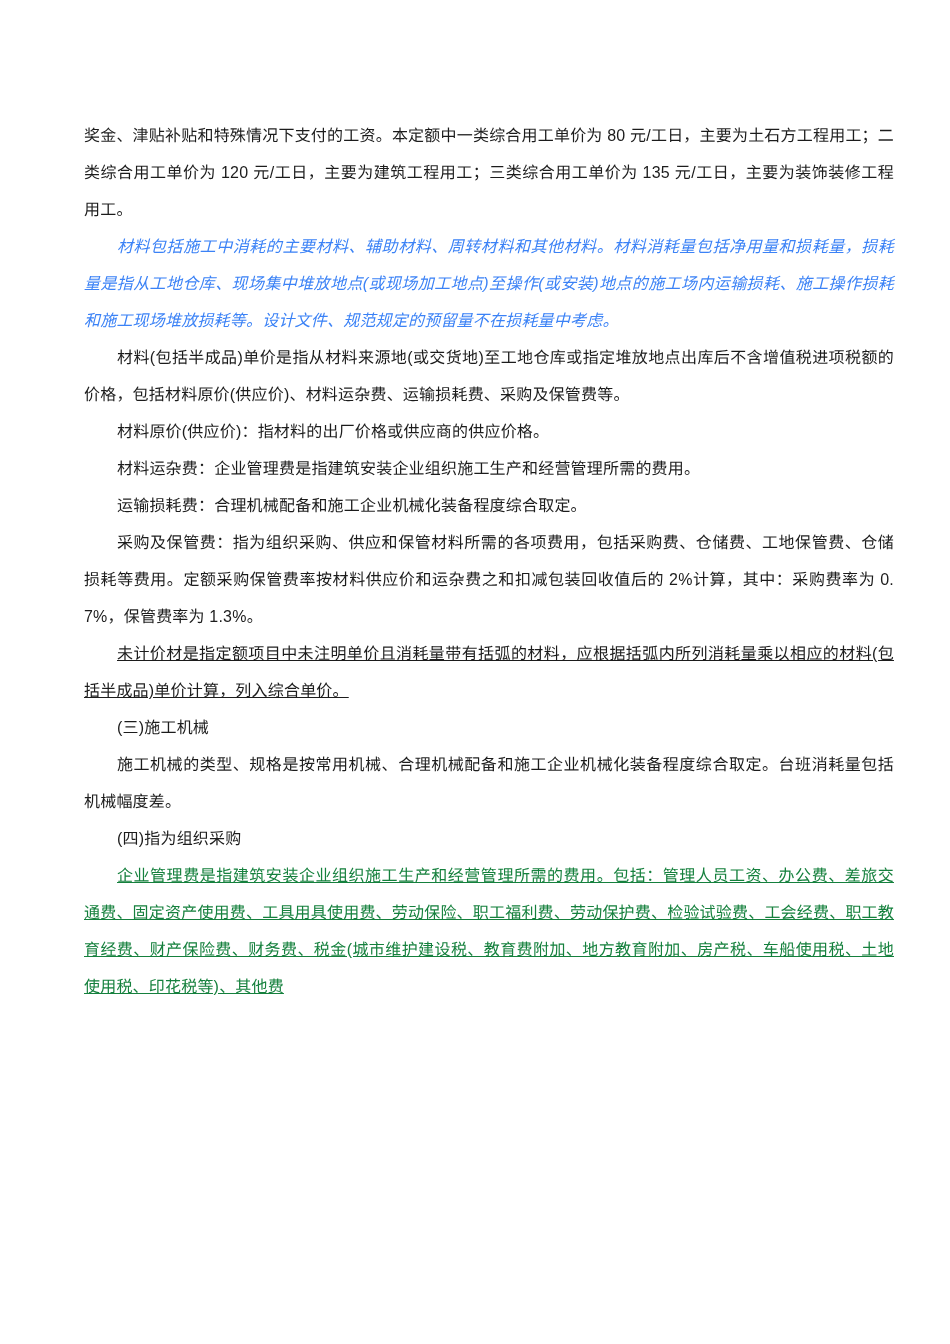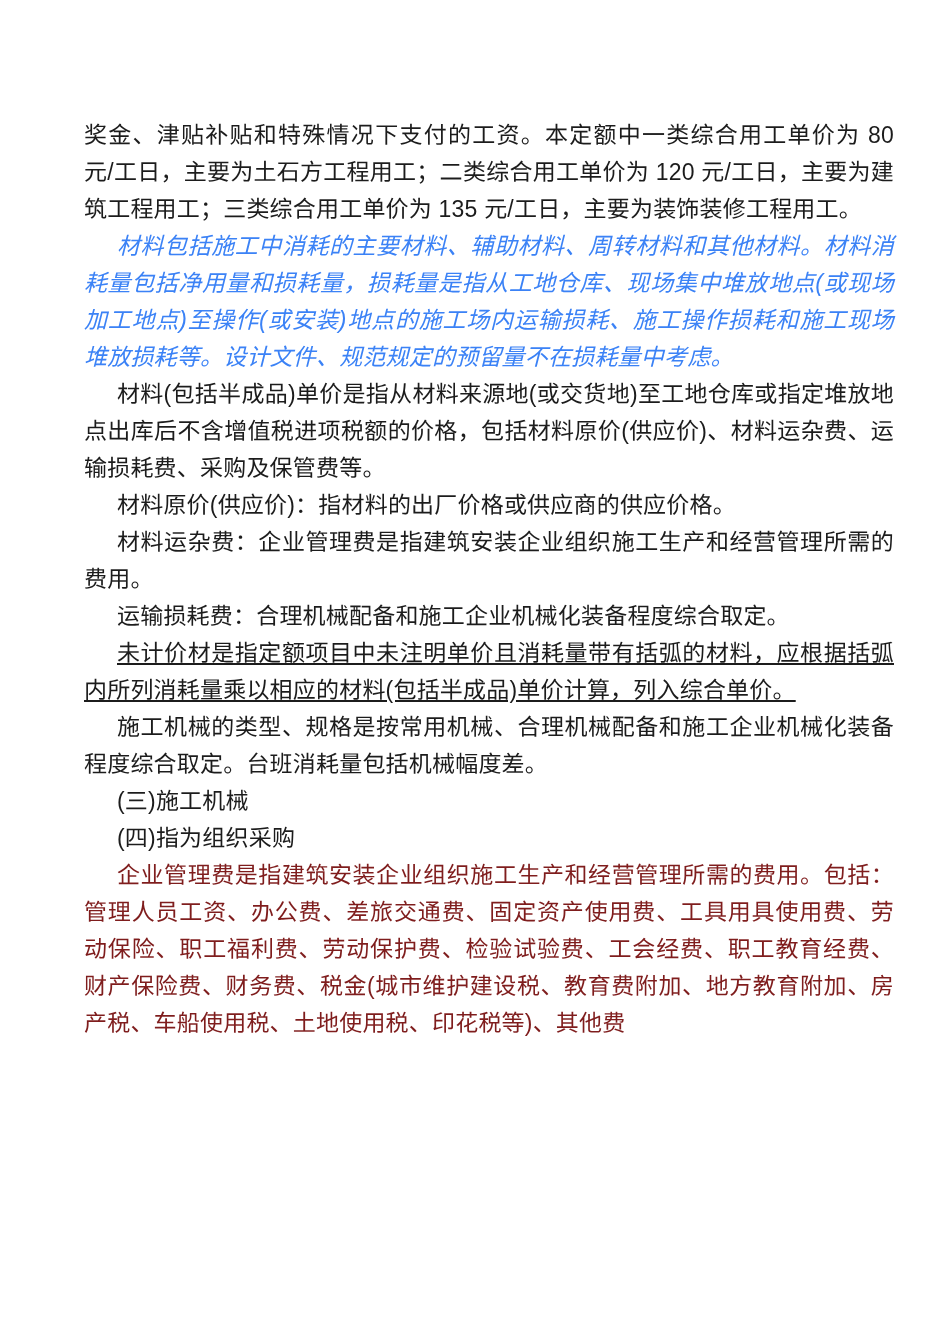--- a/index.html
+++ b/index.html
@@ -17,21 +17,21 @@
   .page {
     box-sizing: border-box;
     width: 950px;
     height: 1344px;
     padding: 117px 56px 0 84px;
     background: #ffffff;
   }
   .doc-body p {
     margin: 0;
     padding: 0;
-    font-size: 23px;
+    font-size: 16px;
     line-height: 37px;
     letter-spacing: 0.2px;
     color: #1c1c1c;
     text-align: justify;
     word-break: break-all;
   }
   .doc-body p.first-line-indent {
     text-indent: 33px;
   }
 </style>
@@ -39,19 +39,20 @@
 <body style="background: rgb(255, 255, 255);">
 
 <div class="page">
   <div class="doc-body">
       <p class="" style="color: rgb(28, 28, 28);">奖金、津贴补贴和特殊情况下支付的工资。本定额中一类综合用工单价为 80 元/工日，主要为土石方工程用工；二类综合用工单价为 120 元/工日，主要为建筑工程用工；三类综合用工单价为 135 元/工日，主要为装饰装修工程用工。</p>
       <p class="first-line-indent" style="color: #3b82f6; font-style: italic;">材料包括施工中消耗的主要材料、辅助材料、周转材料和其他材料。材料消耗量包括净用量和损耗量，损耗量是指从工地仓库、现场集中堆放地点(或现场加工地点)至操作(或安装)地点的施工场内运输损耗、施工操作损耗和施工现场堆放损耗等。设计文件、规范规定的预留量不在损耗量中考虑。</p>
       <p class="first-line-indent" style="color: rgb(28, 28, 28);">材料(包括半成品)单价是指从材料来源地(或交货地)至工地仓库或指定堆放地点出库后不含增值税进项税额的价格，包括材料原价(供应价)、材料运杂费、运输损耗费、采购及保管费等。</p>
       <p class="first-line-indent" style="color: rgb(28, 28, 28);">材料原价(供应价)：指材料的出厂价格或供应商的供应价格。</p>
       <p class="first-line-indent" style="color: rgb(28, 28, 28);">材料运杂费：企业管理费是指建筑安装企业组织施工生产和经营管理所需的费用。</p>
       <p class="first-line-indent" style="color: rgb(28, 28, 28);">运输损耗费：合理机械配备和施工企业机械化装备程度综合取定。</p>
+      <p class="first-line-indent" style="color: rgb(28, 28, 28);">采购及保管费：指为组织采购、供应和保管材料所需的各项费用，包括采购费、仓储费、工地保管费、仓储损耗等费用。定额采购保管费率按材料供应价和运杂费之和扣减包装回收值后的 2%计算，其中：采购费率为 0.7%，保管费率为 1.3%。</p>
       <p class="first-line-indent" style="color: rgb(28, 28, 28); text-decoration: underline;">未计价材是指定额项目中未注明单价且消耗量带有括弧的材料，应根据括弧内所列消耗量乘以相应的材料(包括半成品)单价计算，列入综合单价。</p>
+      <p class="first-line-indent" style="color: rgb(28, 28, 28);">(三)施工机械</p>
       <p class="first-line-indent" style="color: rgb(28, 28, 28);">施工机械的类型、规格是按常用机械、合理机械配备和施工企业机械化装备程度综合取定。台班消耗量包括机械幅度差。</p>
-      <p class="first-line-indent" style="color: rgb(28, 28, 28);">(三)施工机械</p>
       <p class="first-line-indent" style="color: rgb(28, 28, 28);">(四)指为组织采购</p>
-      <p class="first-line-indent" style="color: #7f1d1d;">企业管理费是指建筑安装企业组织施工生产和经营管理所需的费用。包括：管理人员工资、办公费、差旅交通费、固定资产使用费、工具用具使用费、劳动保险、职工福利费、劳动保护费、检验试验费、工会经费、职工教育经费、财产保险费、财务费、税金(城市维护建设税、教育费附加、地方教育附加、房产税、车船使用税、土地使用税、印花税等)、其他费</p>
+      <p class="first-line-indent" style="color: #15803d; text-decoration: underline;">企业管理费是指建筑安装企业组织施工生产和经营管理所需的费用。包括：管理人员工资、办公费、差旅交通费、固定资产使用费、工具用具使用费、劳动保险、职工福利费、劳动保护费、检验试验费、工会经费、职工教育经费、财产保险费、财务费、税金(城市维护建设税、教育费附加、地方教育附加、房产税、车船使用税、土地使用税、印花税等)、其他费</p>
     </div>
 </div>
 
 </body></html>

